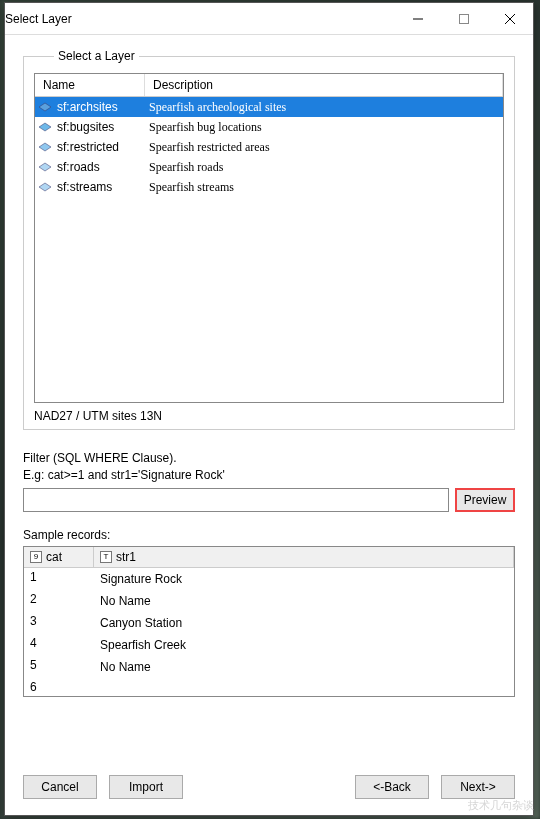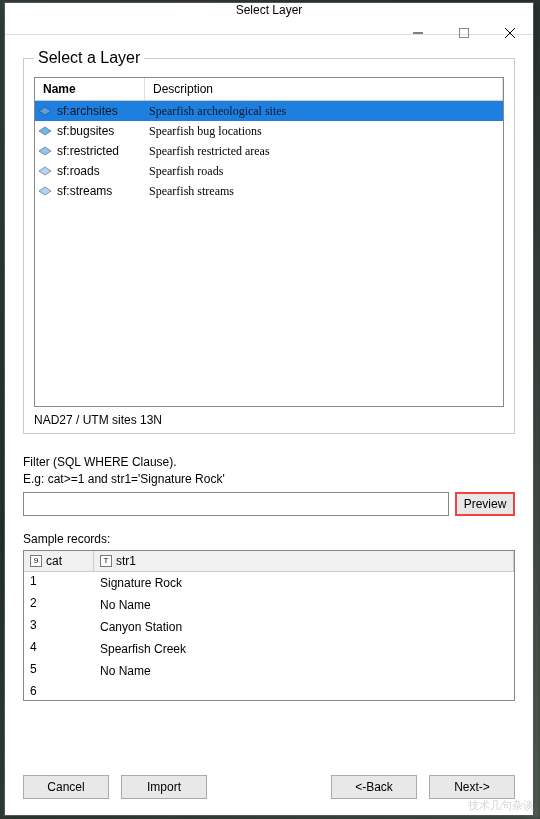--- a/index.html
+++ b/index.html
@@ -27,58 +27,57 @@
   border: 1px solid #555;
   box-shadow: 0 2px 10px rgba(0,0,0,.4);
   display: flex;
   flex-direction: column;
 }
 .titlebar {
   height: 32px;
   display: flex;
   align-items: center;
   border-bottom: 1px solid #ddd;
-  flex-direction: column;
 }
 .titlebar-text { font-size: 12px; color: #000; }
 .titlebar-controls { margin-left: auto; display: flex; }
 .tb-btn { width: 46px; height: 32px; display:flex; align-items:center; justify-content:center; font-size:12px; color:#000; }
 .tb-btn svg { width:10px; height:10px; }
 .content { padding: 14px 18px 14px 18px; flex:1; display:flex; flex-direction:column; }
 fieldset.layergroup {
   border: 1px solid #ccc;
   padding: 10px 10px 6px 10px;
   margin-bottom: 14px;
 }
-fieldset.layergroup legend { font-size:16px; padding: 0 4px; }
+fieldset.layergroup legend { font-size:12px; padding: 0 4px; margin-left: 20px; }
 .layer-table {
   border: 1px solid #888;
   height: 330px;
   overflow: hidden;
   background:#fff;
 }
 .layer-header {
   display:flex;
   background:#fff;
   border-bottom:1px solid #ccc;
 }
 .layer-header div {
   padding: 4px 8px;
   font-size:12px;
   border-right:1px solid #ddd;
 }
-.layer-header .col-name { width: 110px; font-weight: bold; }
+.layer-header .col-name { width: 110px; }
 .layer-header .col-desc { flex:1; }
 .layer-row {
   display:flex;
   align-items: center;
   height: 20px;
   font-size:12px;
 }
-.layer-row.selected { background:#1e7fde; color:#0f172a; }
+.layer-row.selected { background:#1e7fde; color:#ffffff; }
 .layer-row .icon-cell { width:20px; display:flex; align-items:center; justify-content:center; }
 .layer-row .name-cell { width:90px; padding-left:2px; }
 .layer-row .desc-cell { flex:1; padding-left:4px;font-family:Liberation Serif, serif; }
 .crs-label { font-size:12px; margin-top:6px; color:#000; }
 .filter-label { font-size:12px; margin-top:6px; line-height:1.4; }
 .filter-row { display:flex; margin-top:4px; gap:6px; }
 .filter-input { flex:1; height:24px; border:1px solid #888; padding:2px 4px; font-family:inherit; font-size:12px; }
 .preview-btn {
   width:60px; height:24px;
   border:2px solid #ef4444;
@@ -95,21 +94,21 @@
 .sample-row { display:flex; font-size:12px; }
 .sample-row .sr-cat { width:70px; padding:2px 6px; }
 .sample-row .sr-str1 { flex:1; padding:4px 6px; }
 .button-bar {
   display:flex;
   padding: 10px 18px 16px 18px;
   gap: 12px;
 }
 .button-bar .spacer { flex:1; }
 .dlg-btn {
-  width: 86px; height: 24px;
+  width: 74px; height: 24px;
   background:#e8e8e8;
   border:1px solid #aaa;
   font-size:12px;
   cursor:pointer;
 }
 .type-ico { width:12px; height:12px; border:1px solid #777; display:inline-block; font-size:8px; text-align:center; line-height:10px; background:#fff; }
 .layer-ico { width:14px; height:10px; }
 </style>
 </head>
 <body>

